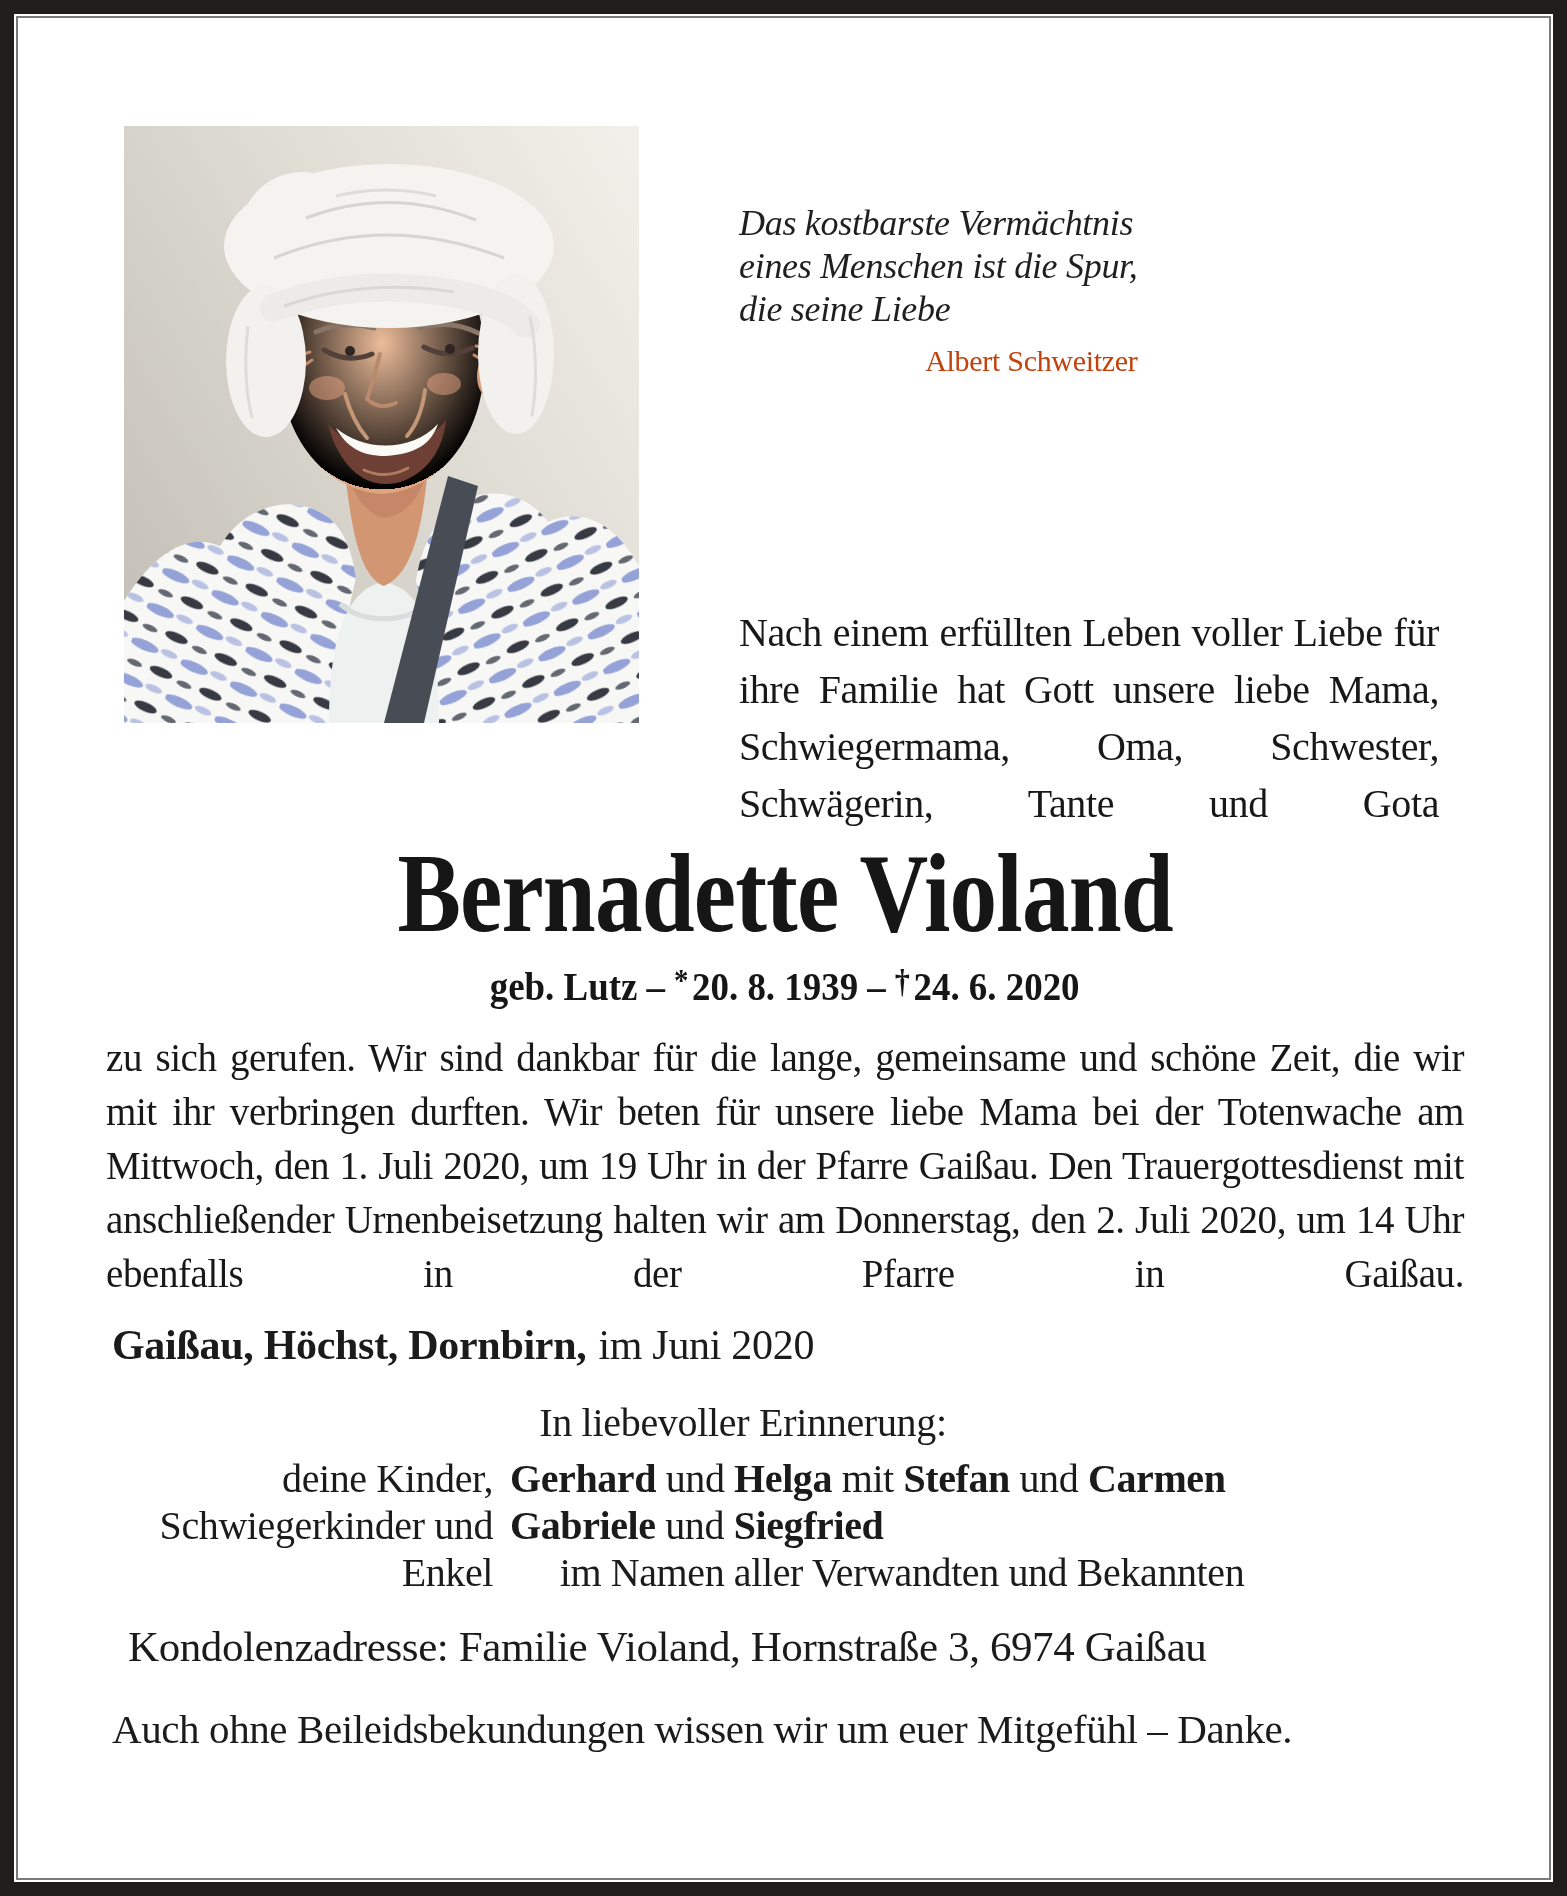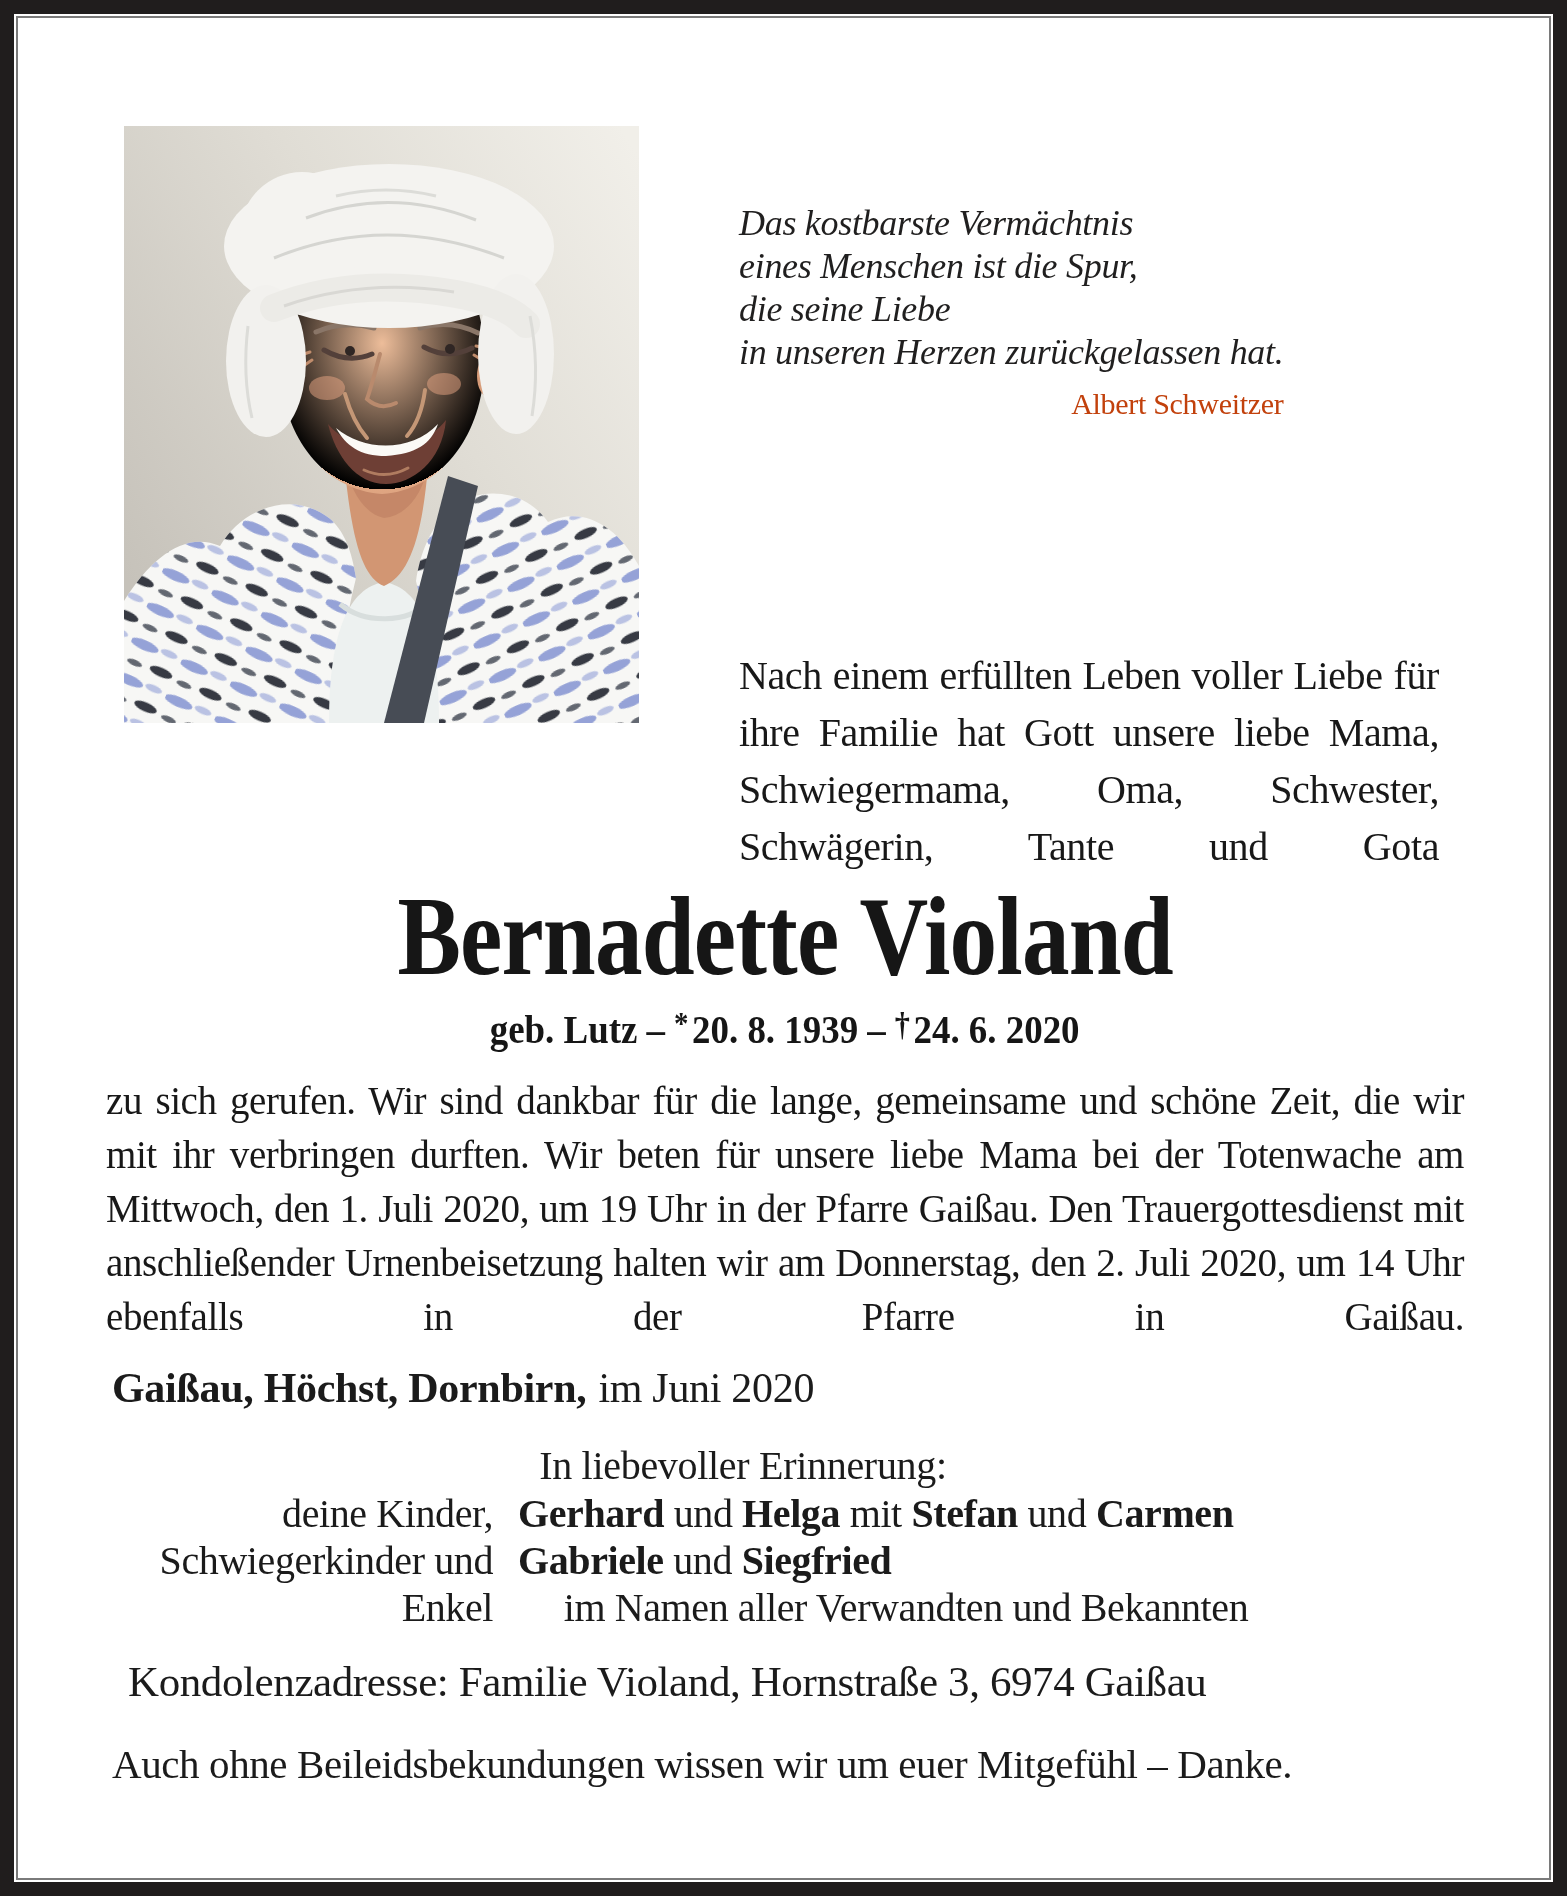--- a/index.html
+++ b/index.html
@@ -120,23 +120,24 @@
   
   .remembrance-heading {
     margin-top: 28px;
     text-align: center;
     font-size: 40px;
     line-height: 48px;
     letter-spacing: -0.3px;
     transform: translateX(-42px);
   }
   .family-grid {
+    margin-top: 8px;
     display: grid;
     grid-template-columns: 387px 1fr;
-    column-gap: 25px;
+    column-gap: 17px;
     font-size: 40px;
     line-height: 47px;
     letter-spacing: -0.4px;
   }
   .fam-label { text-align: right; white-space: nowrap; }
   .fam-names { text-align: left; }
   .fam-names .b { font-weight: bold; }
   .closing-line {
     grid-column: 2;
     text-align: center;
@@ -247,21 +248,20 @@
           <path d="M124,200 Q118,250 128,292" stroke="#dcdcd8" stroke-width="3" fill="none"></path>
           <path d="M406,190 Q416,240 408,290" stroke="#dcdcd8" stroke-width="3" fill="none"></path>
         </svg>
       </div>
 
       <div class="right-col">
         <div class="quote-block">
           <span class="quote-line">Das kostbarste Vermächtnis</span>
           <span class="quote-line">eines Menschen ist die Spur,</span>
           <span class="quote-line">die seine Liebe</span>
-          <span class="quote-line">in unseren Herzen zurückgelassen hat.</span>
           <div class="quote-attribution">Albert Schweitzer</div>
         </div>
         <div class="intro-paragraph">Nach einem erfüllten Leben voller Liebe für ihre Familie hat Gott unsere liebe Mama, Schwiegermama, Oma, Schwester, Schwägerin, Tante und Gota</div>
       </div>
     </div>
 
     <div class="name-row">
       <div class="deceased-name">Bernadette Violand</div>
     </div>
 

